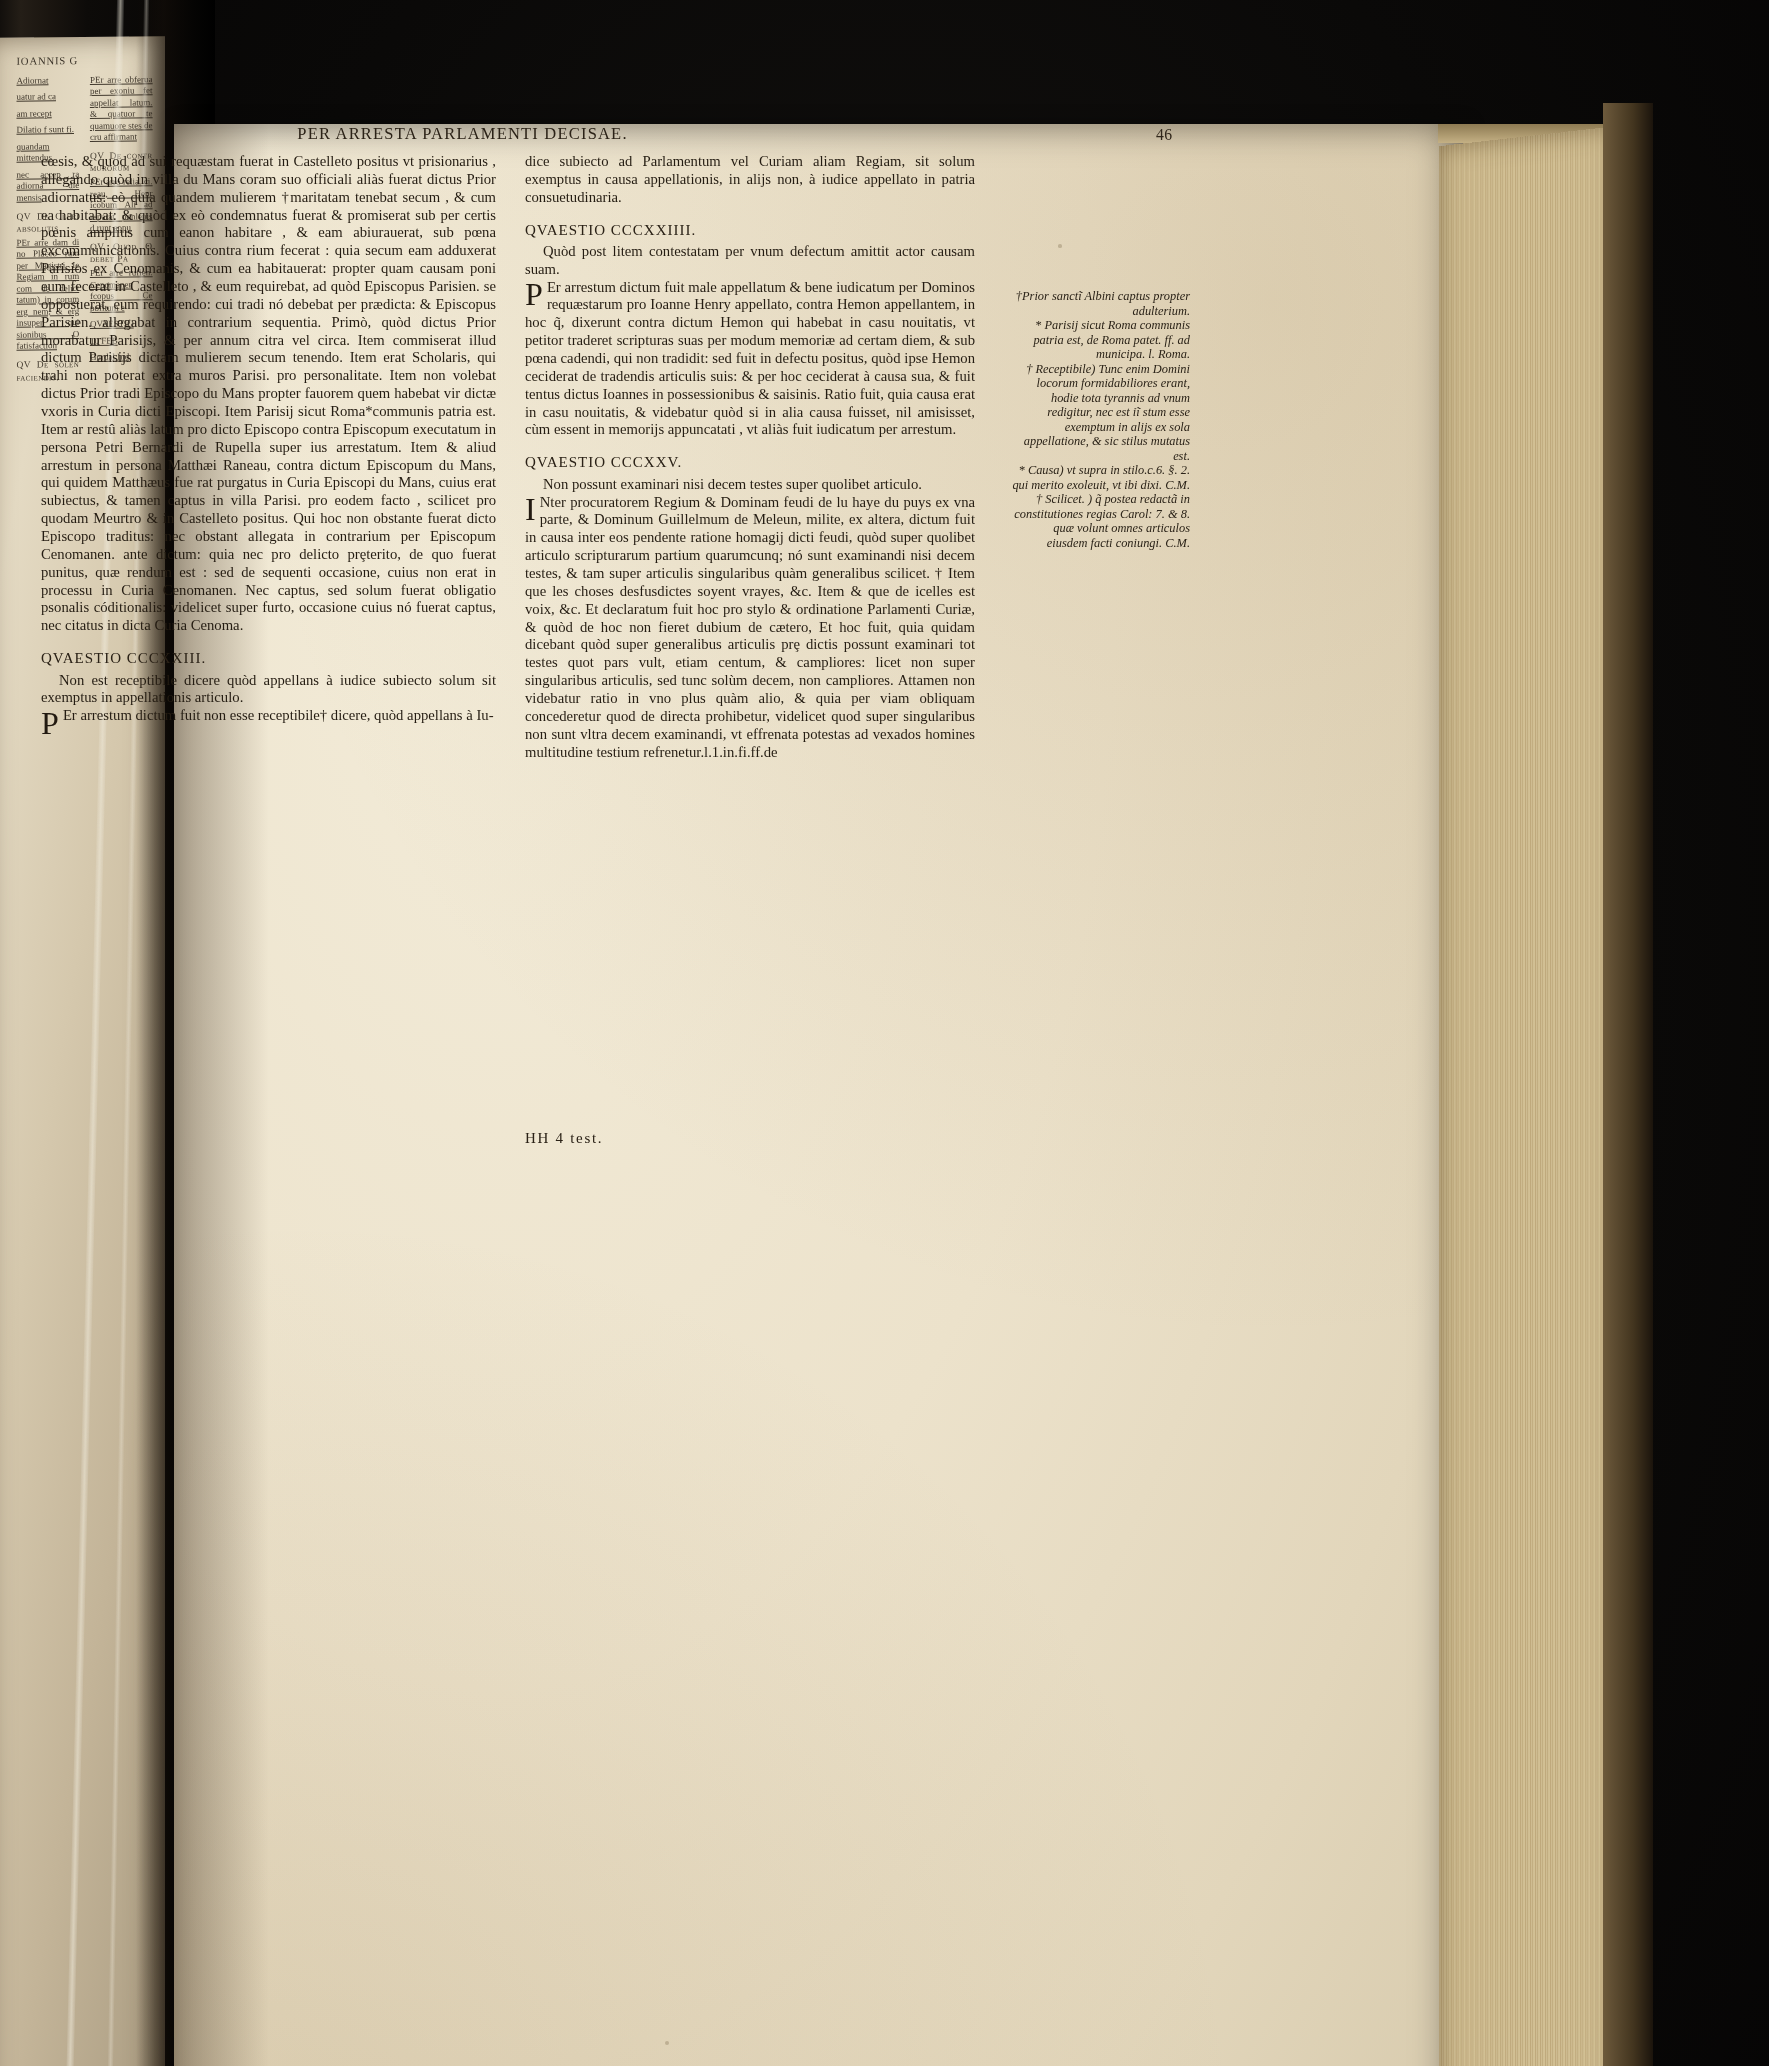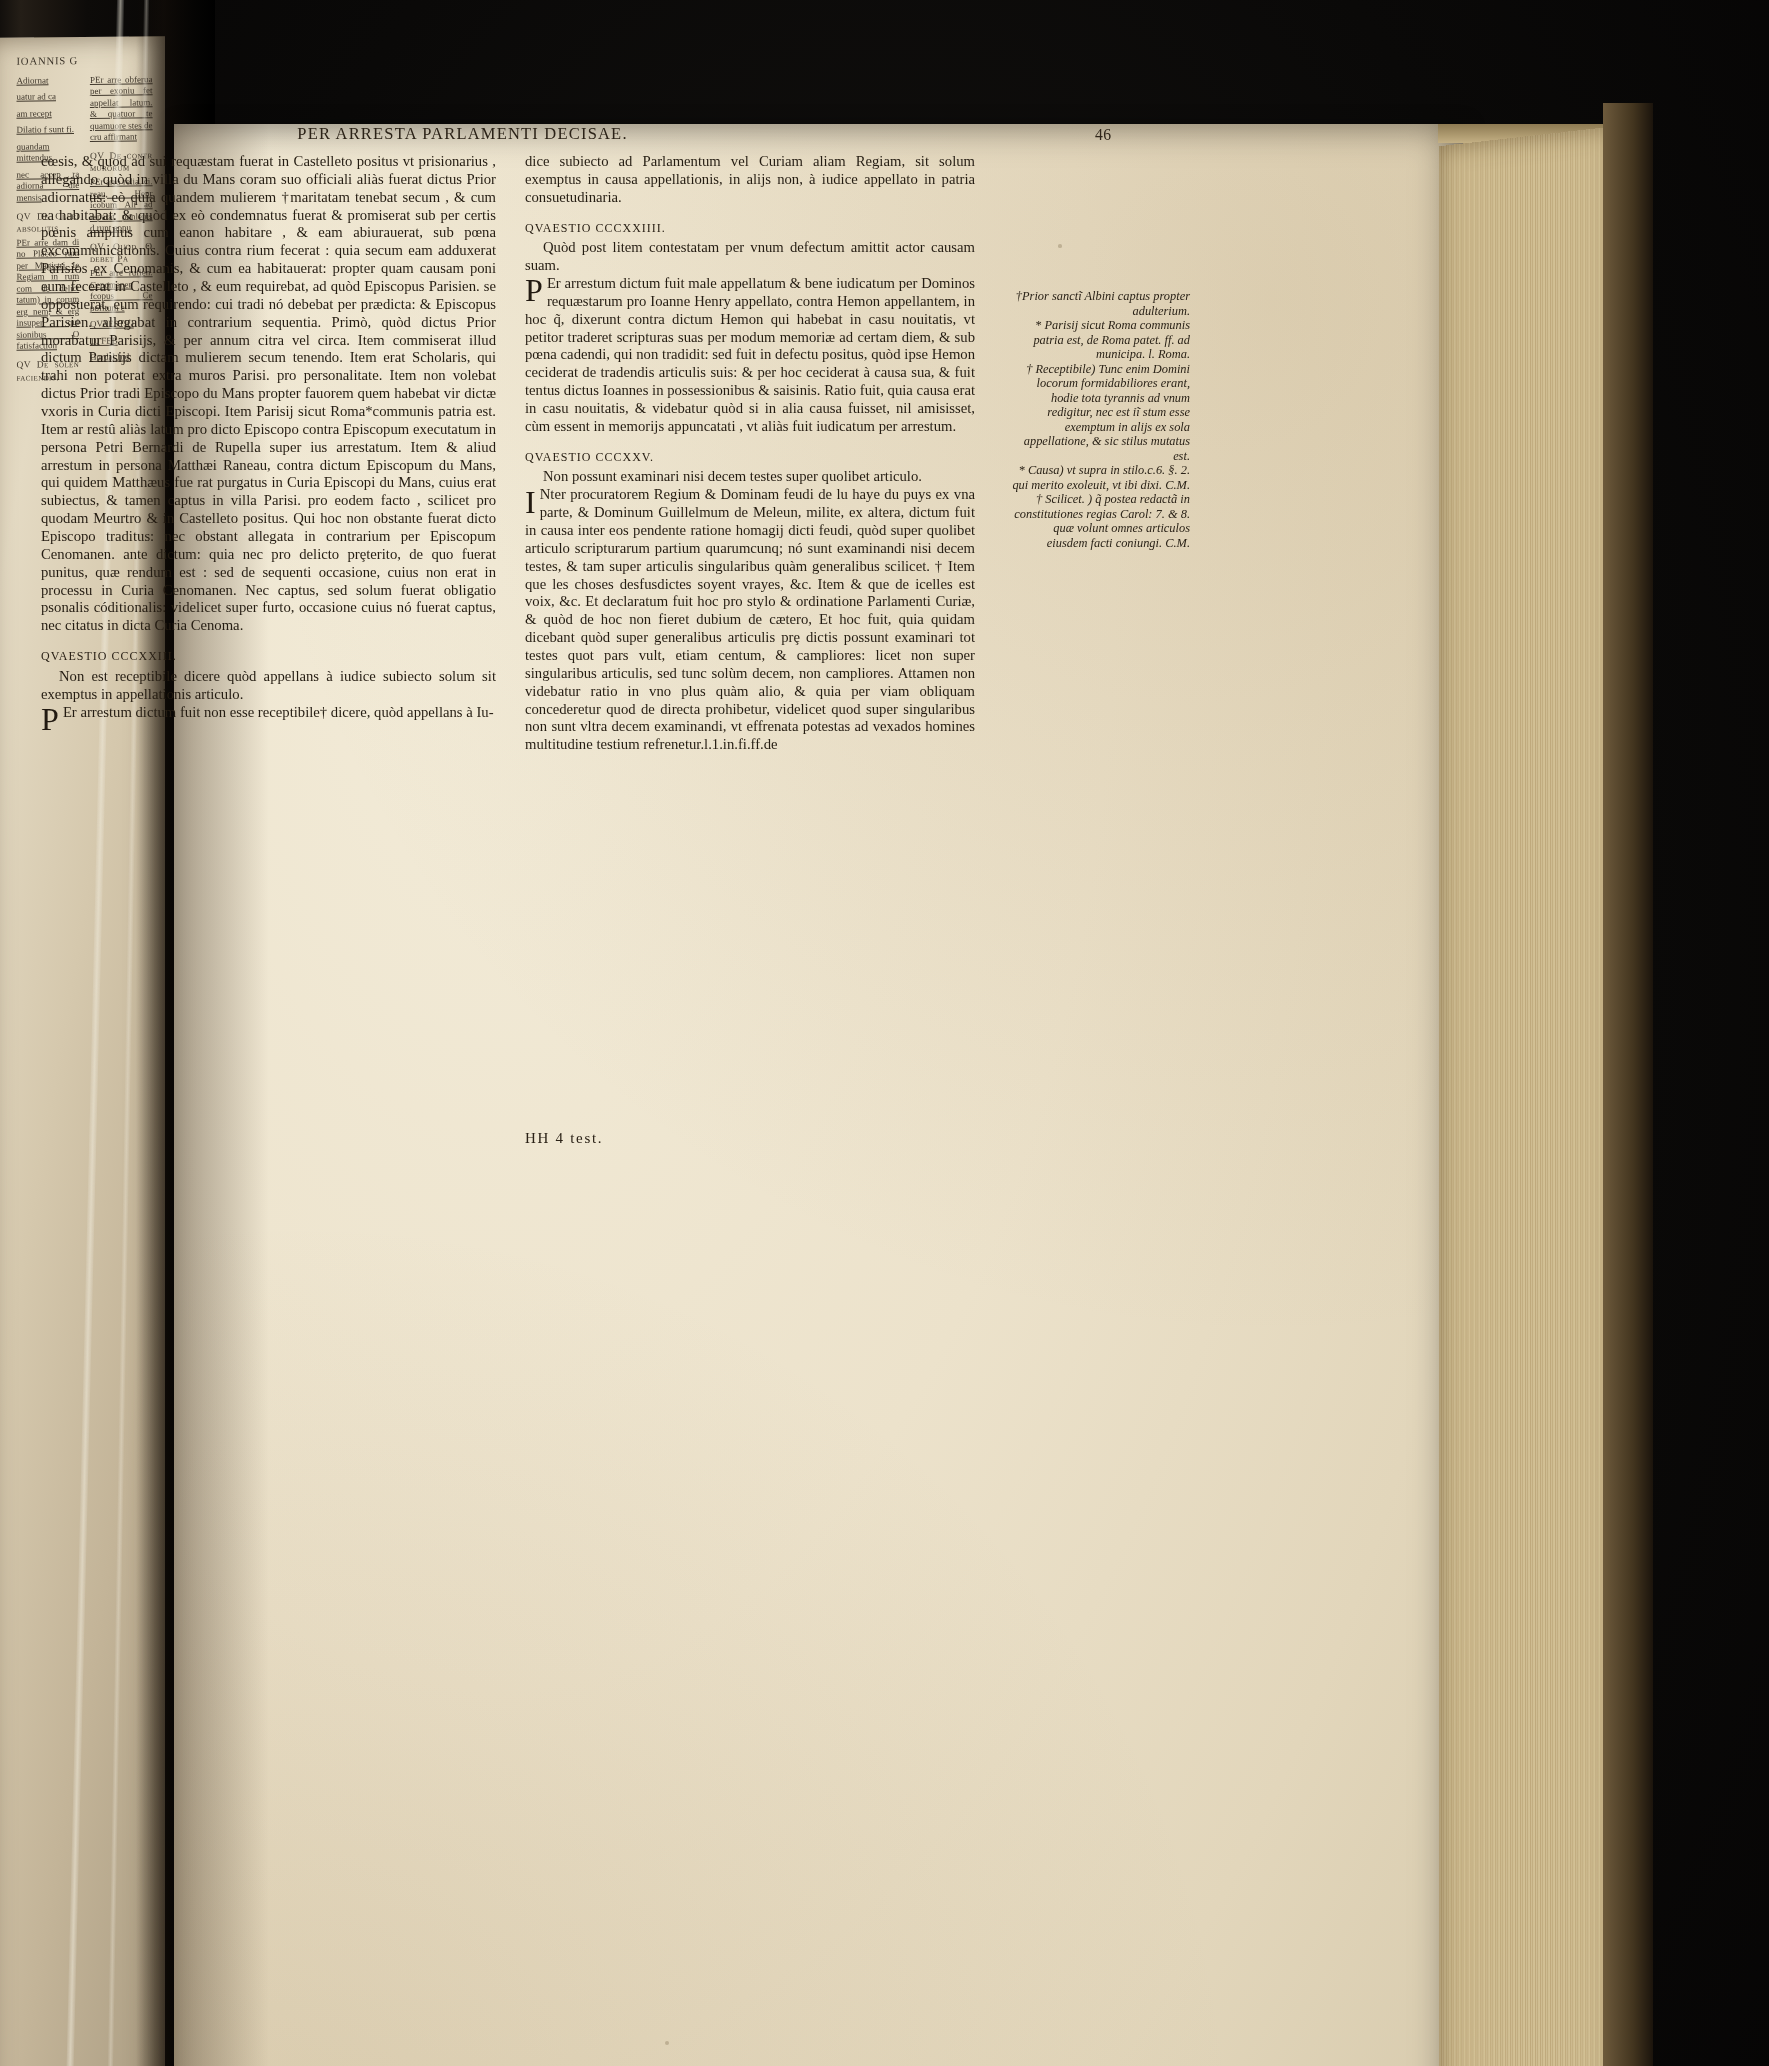--- a/index.html
+++ b/index.html
@@ -170,21 +170,21 @@
     text-align: center;
     font-variant: small-caps;
     letter-spacing: 1.2px;
     font-size: 16.5px;
     color: #2b2217;
     white-space: nowrap;
     font-family: Liberation Serif, serif;
   }
   .folio {
     position: absolute;
-    left: 1095px;
+    left: 1156px;
     top: 126px;
     font-size: 15.7px;
     color: #30261a;
     letter-spacing: 0.4px;
   }
 
   .col {
     position: absolute;
     top: 153px;
     color: #241c12;
@@ -206,21 +206,21 @@
     font-size: 12.4px;
     line-height: 1.17;
     color: #2b2318;
     text-align: left;
   }
   .marginalia p { margin: 0; text-align: right; }
 
   .q-head {
     font-variant: small-caps;
     letter-spacing: 1px;
-    font-size: 12px;
+    font-size: 15px;
     margin: 14px 0 4.1px 0 !important;
     color: #2a2116;
   }
   .q-sub {
     display: block;
     margin: 0 0 6.6px 0;
     text-indent: 18px;
   }
   .para { text-indent: 0; margin-bottom: 0; }
 

